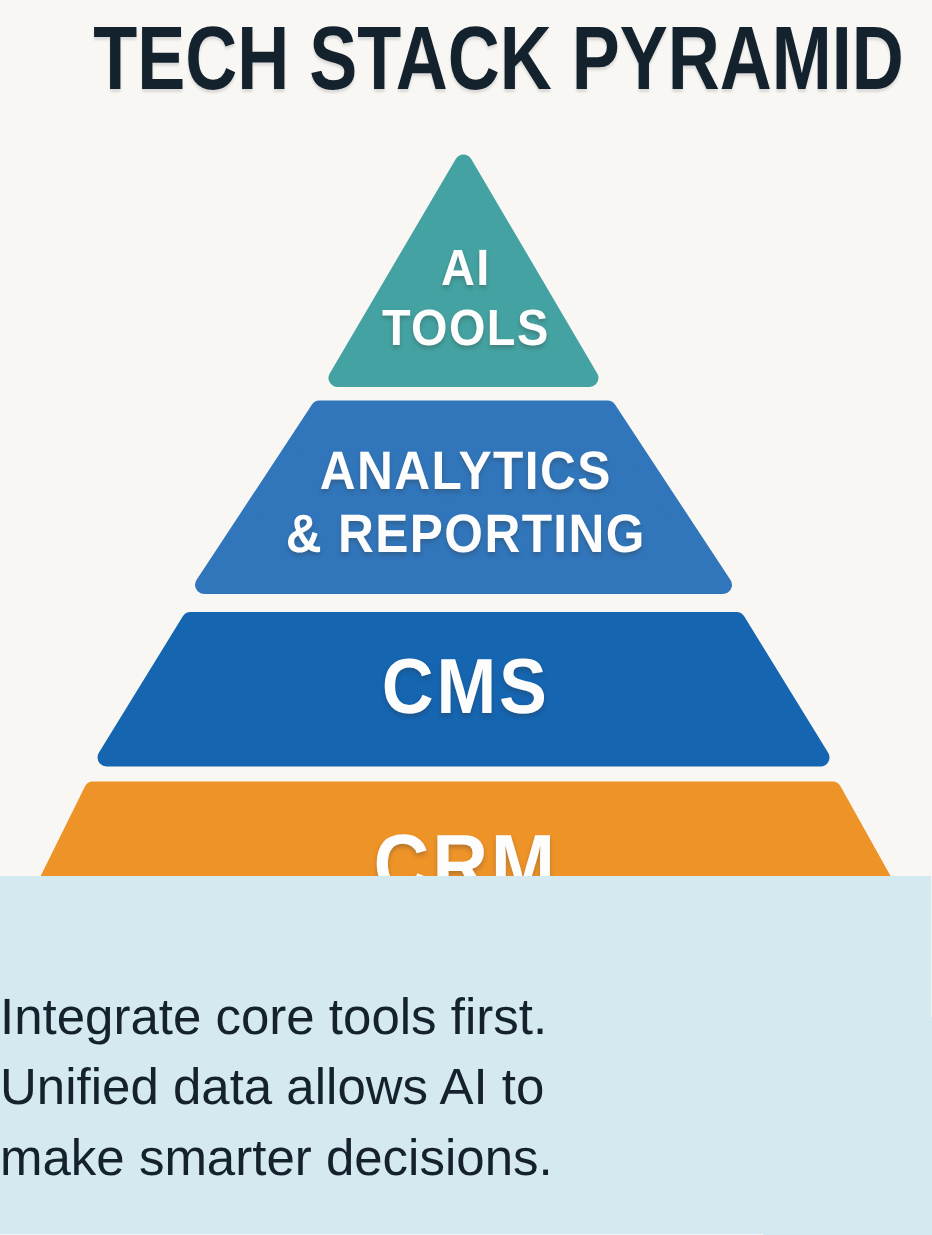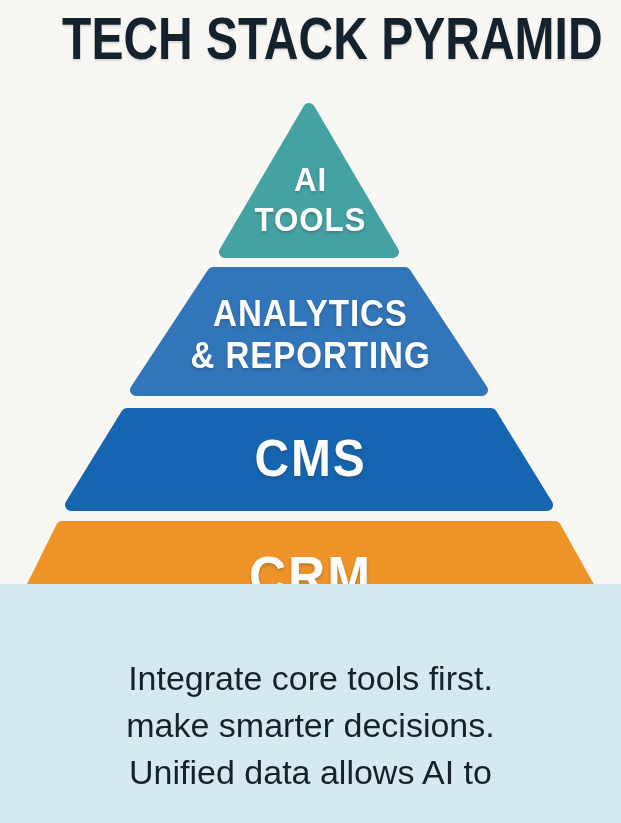--- a/index.html
+++ b/index.html
@@ -42,21 +42,20 @@
   .label-analytics{top:293px;font-size:36px;line-height:42px;letter-spacing:1px;}
   .label-cms{top:430px;font-size:52px;line-height:56px;letter-spacing:2px;}
   .label-crm{top:546px;font-size:56px;line-height:60px;letter-spacing:2px;}
 
   .footer-band{
     position:absolute;left:0;top:584px;width:621px;height:239px;
     background:#D5E9F0;
   }
   .footer-caption{
     position:absolute;left:0;top:655px;width:621px;
-    text-align:center;
     color:#15222E;
     font-size:34px;
     line-height:47px;
     font-weight:normal;
   }
   .footer-caption .line{display:block;}
 </style>
 </head>
 <body>
 
@@ -90,17 +89,17 @@
   </div>
 
   <div class="tier-label label-crm">
     <span class="line">CRM</span>
   </div>
 
   <div class="footer-band"></div>
 
   <div class="footer-caption">
     <span class="line">Integrate core tools first.</span>
+    <span class="line">Unified data allows AI to</span>
     <span class="line">make smarter decisions.</span>
-    <span class="line">Unified data allows AI to</span>
   </div>
 
 </div>
 
 </body></html>

